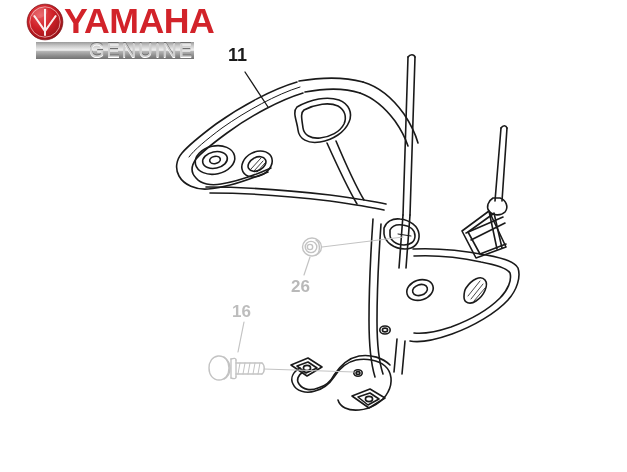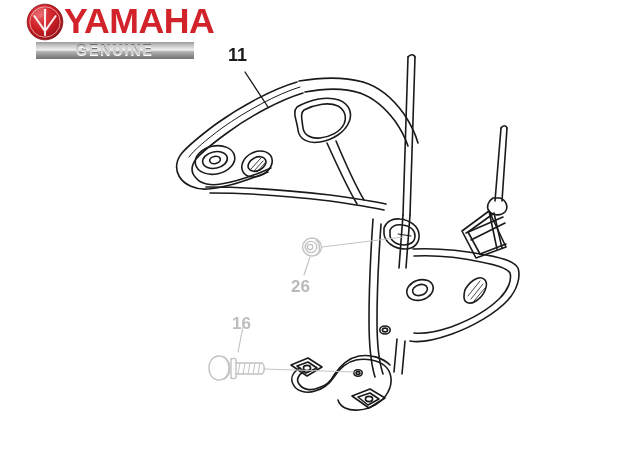--- a/index.html
+++ b/index.html
@@ -62,23 +62,23 @@
         #9a9a9a 0%, #c9c9c9 22%, #f0f0f0 48%,
         #b4b4b4 56%, #8e8e8e 80%, #737373 100%);
   }
   #genuine-text {
     position: absolute;
     left: 0;
     top: 0;
     width: 158px;
     height: 17px;
     line-height: 17px;
-    text-align: center;
-    font-size: 14px;
-    font-weight: bold;
+    text-align: right;
+    font-size: 20px;
+    font-weight: normal;
     letter-spacing: 2.0px;
     color: #cfcfcf;
     text-shadow: 0 1px 0 #ffffff, 0 -1px 0 #6f6f6f;
     font-family: "Liberation Sans", sans-serif;
     white-space: nowrap;
   }
   #accessories-text {
     position: absolute;
     left: 14px;
     top: 56px;
@@ -117,21 +117,20 @@
     left: 291px;
     top: 277px;
     font-size: 17px;
     color: #b9b9b9;
   }
   #callout-16 {
     left: 232px;
     top: 302px;
     font-size: 17px;
     color: #bdbdbd;
-    margin-top: 12px;
   }
 </style>
 </head>
 <body>
 
 <div id="page">
 
   <div id="brand">
 
     <div id="brand-mark-row">

